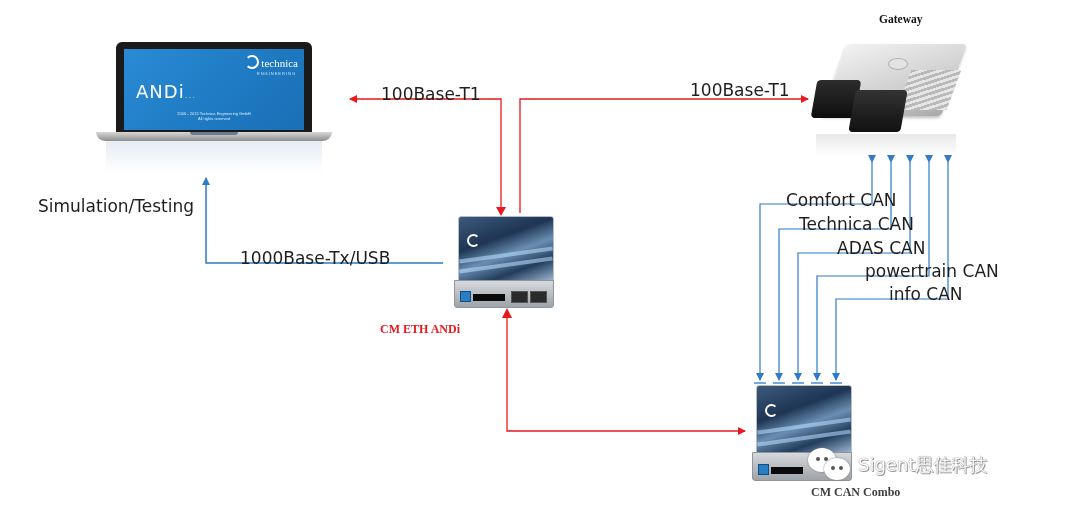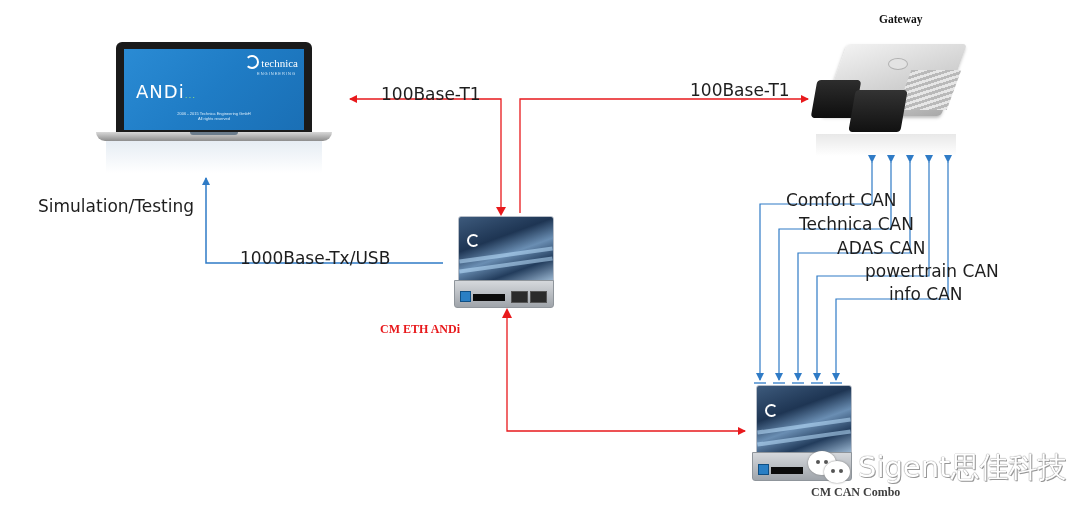--- a/index.html
+++ b/index.html
@@ -35,21 +35,21 @@
   
   .cmbox { position:absolute; }
   .cmbox .top { position:absolute; left:4px; top:0; right:0; height:72%; background:linear-gradient(160deg,#3d5a7c 0%,#1e3553 35%,#6a8eb3 55%,#223c5c 75%,#a8c4de 100%); border:1px solid #b7bec8; border-radius:3px 3px 0 0; overflow:hidden; }
   .cmbox .streak { position:absolute; left:0; right:0; height:4px; background:rgba(190,225,255,0.55); transform:rotate(-8deg); }
   .cmbox .clogo { position:absolute; left:8px; top:26%; width:9px; height:9px; border:2px solid #fff; border-right-color:transparent; border-radius:50%; }
   .cmbox .front { position:absolute; left:0; bottom:0; right:0; height:28%; background:linear-gradient(#d5d8dc,#9fa4aa); border:1px solid #8f959b; border-radius:0 0 3px 3px; }
   .cmbox .led { position:absolute; left:5px; bottom:5px; width:9px; height:9px; background:#2a7fc4; border:1px solid #0f4f84; }
   .cmbox .slot { position:absolute; left:18px; bottom:6px; width:32px; height:7px; background:#0b0b0b; }
   .cmbox .rj { position:absolute; bottom:4px; width:15px; height:10px; background:#2b2b2b; border:1px solid #555; }
 
-  .watermark { position:absolute; left:808px; top:448px; display:flex; align-items:center; gap:6px; color:#ffffff; font-size:29px; font-family:"DejaVu Sans",sans-serif; text-shadow:0 0 1px #8a8a8a, 0 0 1px #8a8a8a, 1px 1px 0 #9a9a9a; }
+  .watermark { position:absolute; left:808px; top:448px; display:flex; align-items:center; gap:6px; color:#ffffff; font-size:18px; font-family:"DejaVu Sans",sans-serif; text-shadow:0 0 1px #8a8a8a, 0 0 1px #8a8a8a, 1px 1px 0 #9a9a9a; }
   .wechat { position:relative; width:44px; height:34px; }
   .bubble1 { position:absolute; left:0; top:0; width:28px; height:24px; background:#fff; border-radius:50%; box-shadow:0 0 2px #777; }
   .bubble2 { position:absolute; left:16px; top:10px; width:26px; height:22px; background:#fff; border-radius:50%; box-shadow:0 0 2px #777; }
   .eye { position:absolute; width:4px; height:4px; background:#555; border-radius:50%; }
 </style>
 </head>
 <body>
 
 <svg class="wires" width="1080" height="516">
   <defs>

